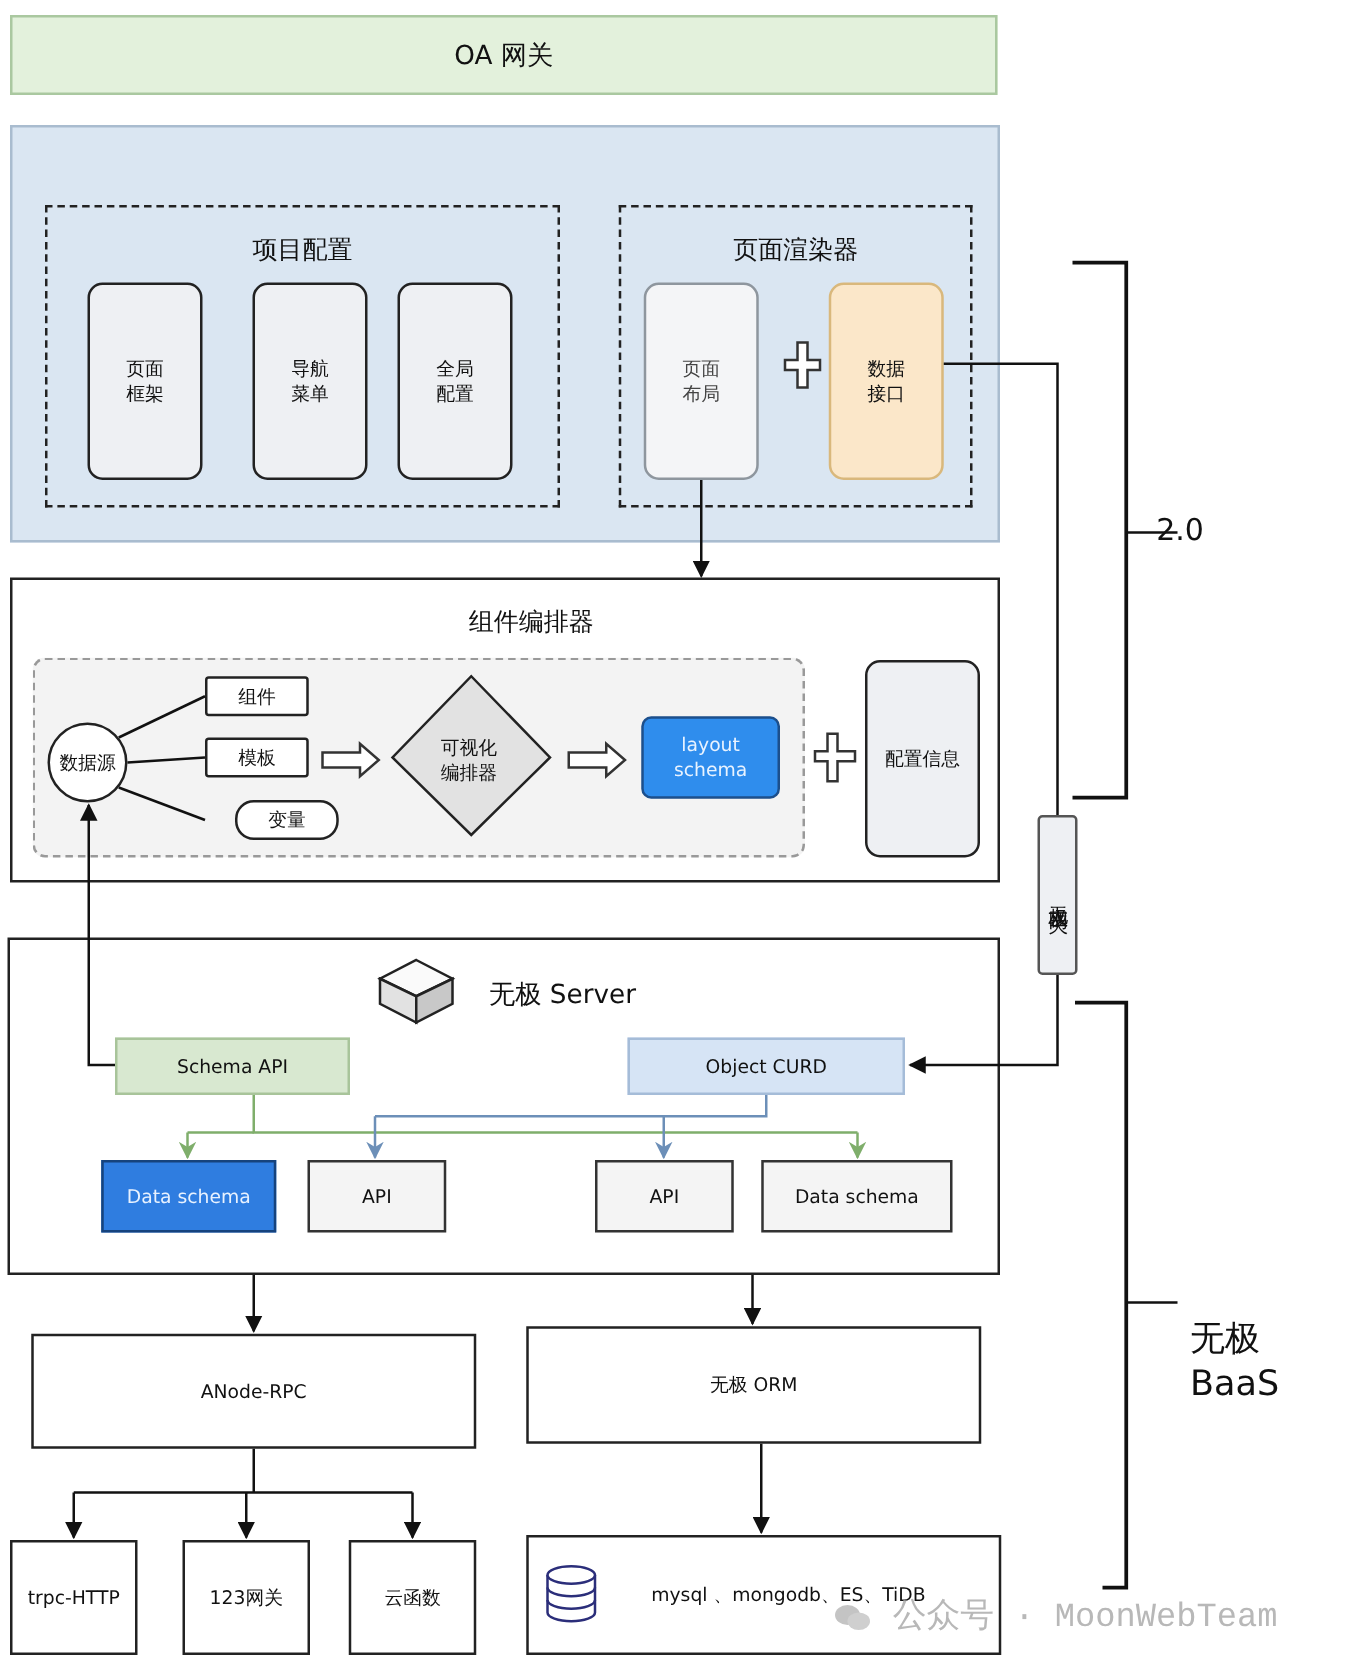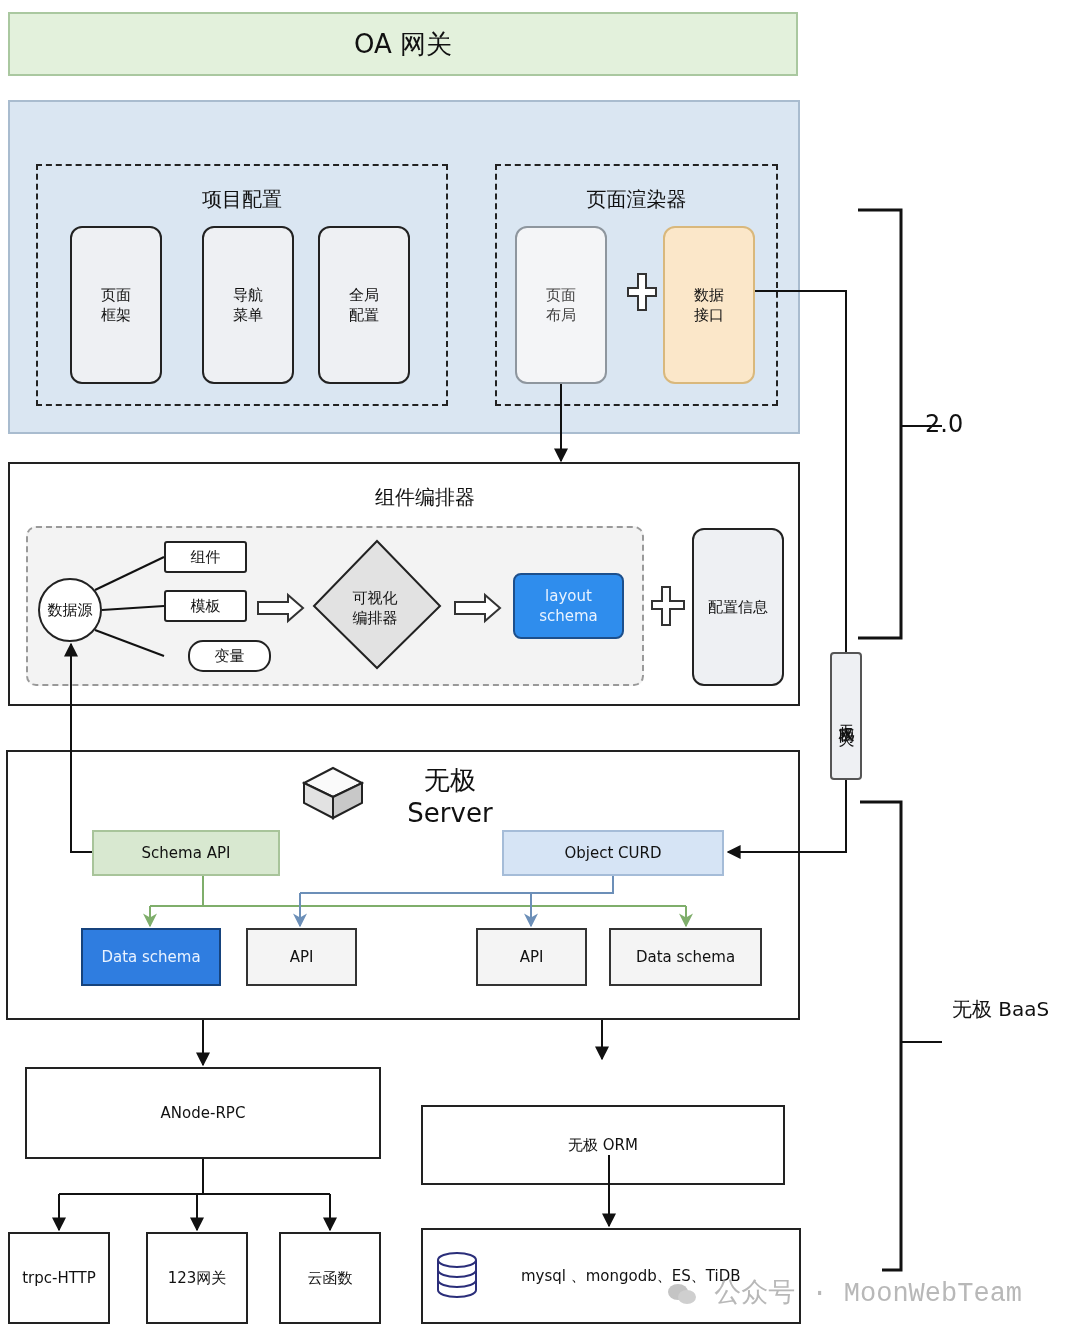--- a/index.html
+++ b/index.html
@@ -1,21 +1,21 @@
 <!DOCTYPE html>
 <html><head>
 <meta charset="utf-8">
 <style>
   html, body { margin:0; padding:0; background:#ffffff; }
   body { width:1080px; height:1333px; position:relative; overflow:hidden;
          font-family:"DejaVu Sans", sans-serif; color:#111; }
   .abs { position:absolute; box-sizing:border-box; }
   .center { display:flex; align-items:center; justify-content:center; text-align:center; }
   .sketch { border:2px solid #222; }
-  .title { font-size:26px; }
+  .title { font-size:21px; }
   .lbl { font-size:15px; line-height:20px; }
   svg.overlay { position:absolute; left:0; top:0; width:1080px; height:1333px; pointer-events:none; }
   .vtext { writing-mode:vertical-rl; text-orientation:upright; letter-spacing:2px; font-size:16px; }
   .watermark { color:#b8b8b8; font-size:27px;font-family:Liberation Mono, monospace; }
 </style>
 </head>
 <body>
 
 <div class="abs center sketch title" style="left:8px;top:12px;width:790px;height:64px;background:#e3f1dc;border-color:#aac8a0;">
   <span>OA 网关</span>
@@ -98,32 +98,32 @@
 
 <div class="abs center lbl" style="left:92px;top:830px;width:188px;height:46px;background:#d8e8d0;border:2px solid #a8c49a;">Schema API</div>
 <div class="abs center lbl" style="left:502px;top:830px;width:222px;height:46px;background:#d6e4f5;border:2px solid #a5bcd8;">Object CURD</div>
 
 <div class="abs center lbl" style="left:81px;top:928px;width:140px;height:58px;background:#2f7de0;border:2px solid #16437d;color:#e8f2ff;">Data schema</div>
 <div class="abs center lbl" style="left:246px;top:928px;width:111px;height:58px;background:#f4f4f4;border:2px solid #333;">API</div>
 <div class="abs center lbl" style="left:476px;top:928px;width:111px;height:58px;background:#f4f4f4;border:2px solid #333;">API</div>
 <div class="abs center lbl" style="left:609px;top:928px;width:153px;height:58px;background:#f4f4f4;border:2px solid #333;">Data schema</div>
 
 <div class="abs center sketch lbl" style="left:25px;top:1067px;width:356px;height:92px;background:#fff;">ANode-RPC</div>
-<div class="abs center sketch lbl" style="left:421px;top:1061px;width:364px;height:80px;background:#fff;margin-top:44px;">无极 ORM</div>
+<div class="abs center sketch lbl" style="left:421px;top:1061px;width:364px;height:94px;background:#fff;">无极 ORM</div>
 
 <div class="abs center sketch lbl" style="left:8px;top:1232px;width:102px;height:92px;background:#fff;">trpc-HTTP</div>
 <div class="abs center sketch lbl" style="left:146px;top:1232px;width:102px;height:92px;background:#fff;">123网关</div>
 <div class="abs center sketch lbl" style="left:279px;top:1232px;width:102px;height:92px;background:#fff;">云函数</div>
 
 <div class="abs sketch" style="left:421px;top:1228px;width:380px;height:96px;background:#fff;">
   <span class="abs lbl" style="left:98px;top:36px;white-space:nowrap;">mysql 、mongodb、ES、TiDB</span>
 </div>
 
 <div class="abs" style="left:925px;top:410px;font-size:24px;">2.0</div>
-<div class="abs" style="left:952px;top:996px;font-size:20px;text-align:center;">无极 BaaS</div>
+<div class="abs" style="left:952px;top:1052px;font-size:28px;">无极 BaaS</div>
 
 <div class="abs watermark" style="left:668px;top:1274px;white-space:nowrap;">
   <span style="display:inline-block;width:30px;height:24px;vertical-align:middle;position:relative;">
     <span style="position:absolute;left:0;top:2px;width:20px;height:16px;border-radius:50%;background:#c4c4c4;"></span>
     <span style="position:absolute;left:10px;top:8px;width:18px;height:14px;border-radius:50%;background:#cfcfcf;"></span>
   </span>
   <span>公众号 · MoonWebTeam</span>
 </div>
 
 <svg class="overlay" viewBox="0 0 1080 1333">

